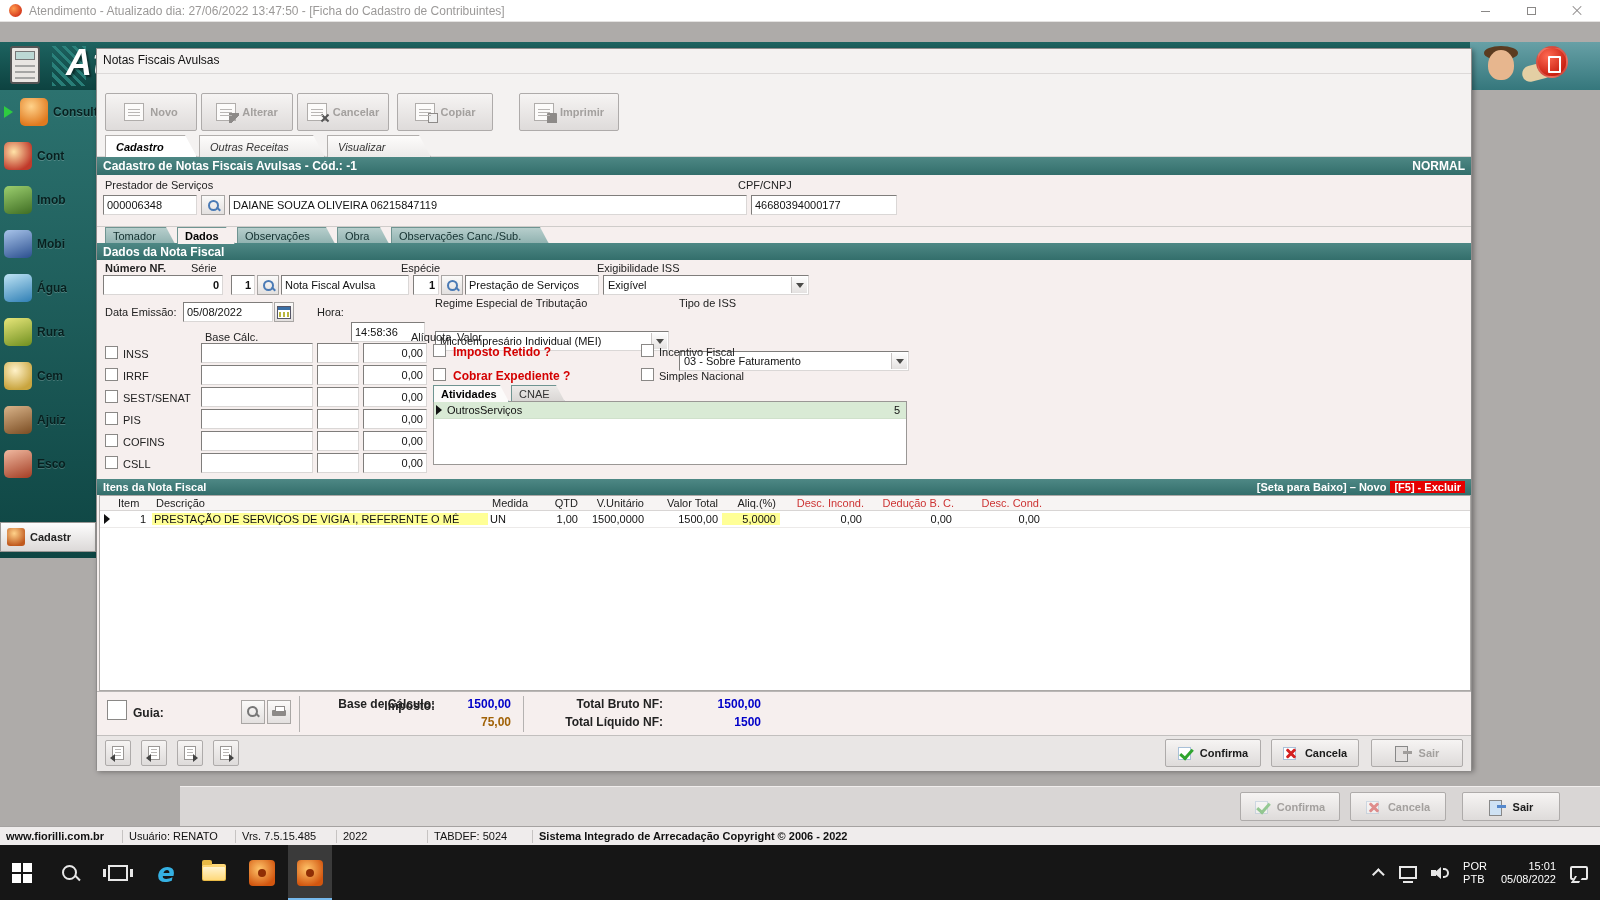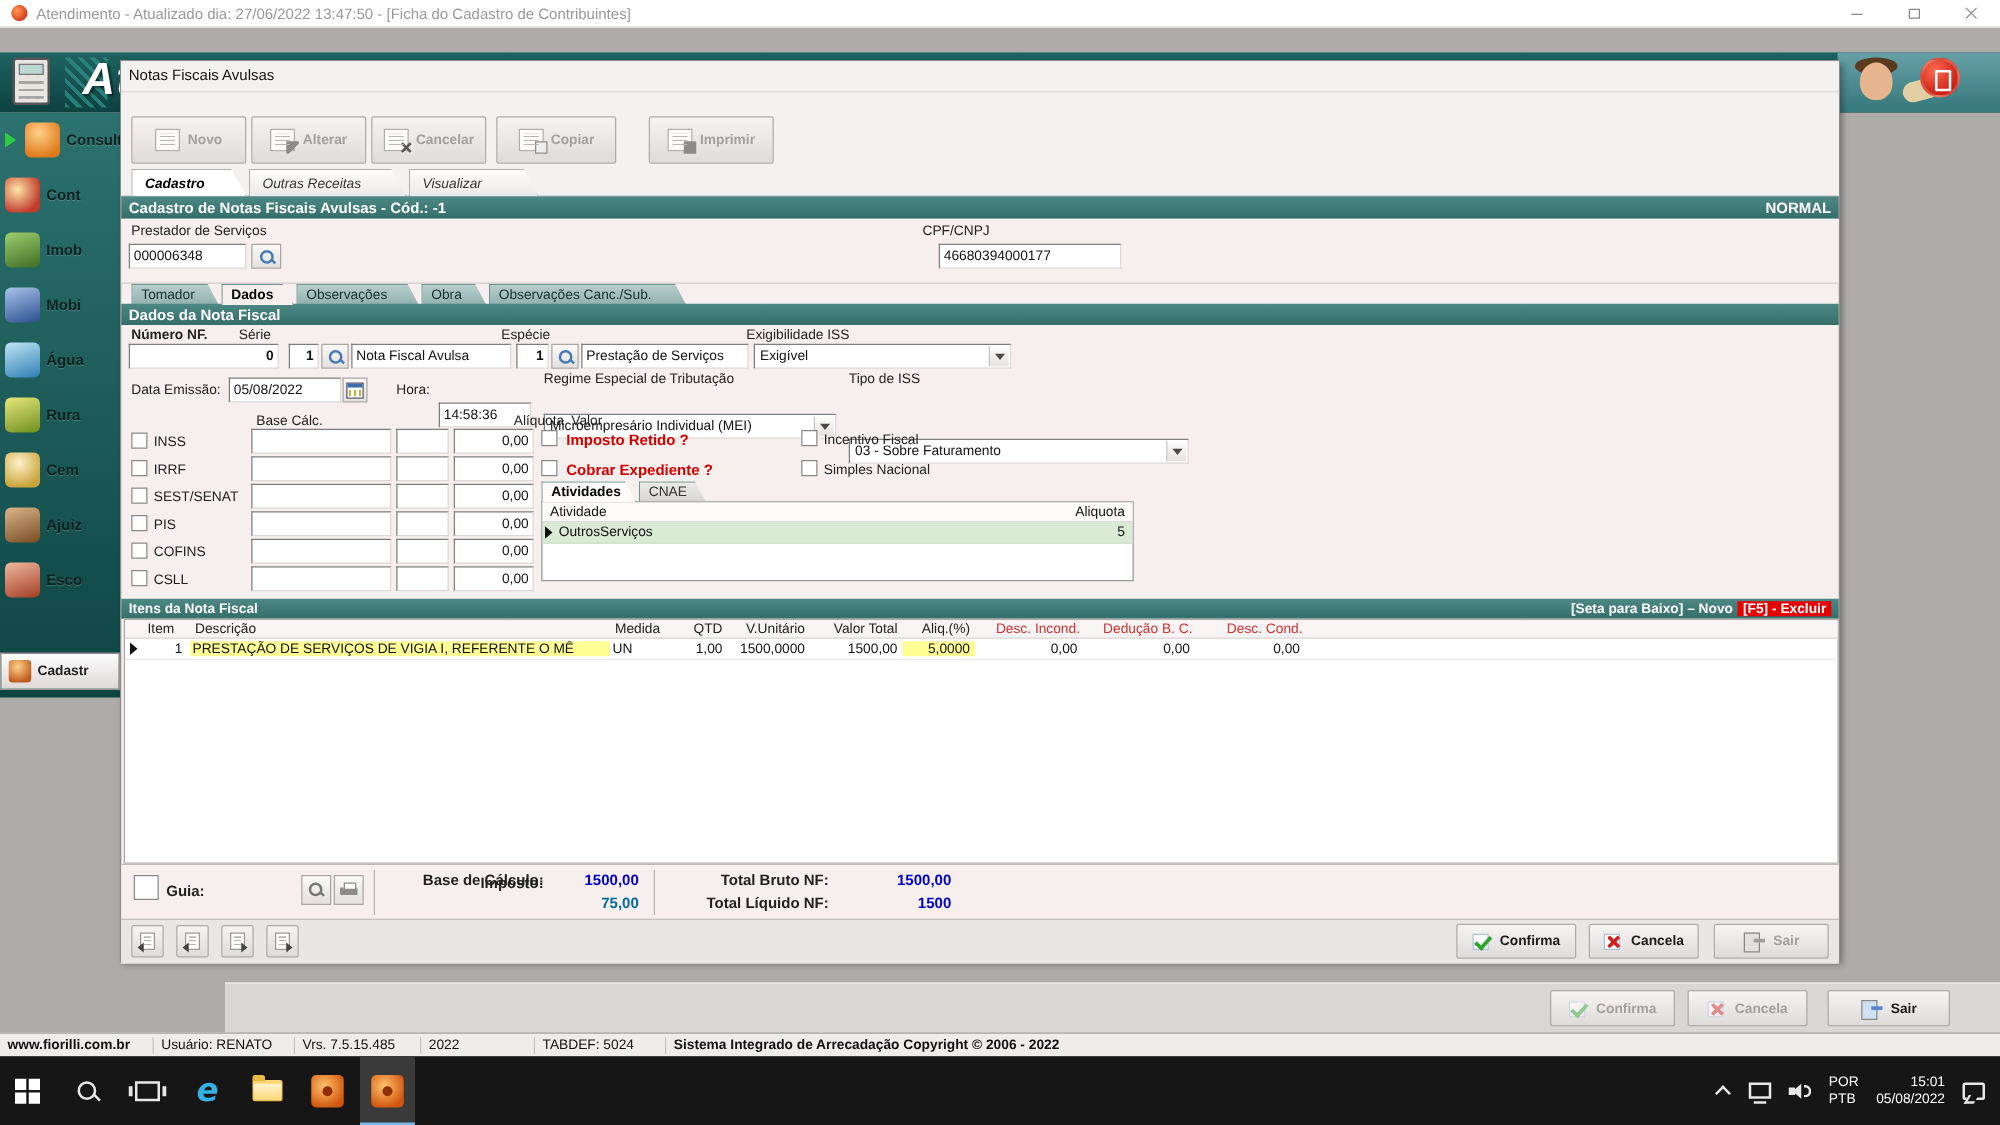--- a/index.html
+++ b/index.html
@@ -131,21 +131,21 @@
   .c.red { color:#cc3333; }
   .w-mk{width:14px;} .w-item{width:38px;} .w-desc{width:336px;} .w-med{width:50px;} .w-qtd{width:44px;}
   .w-vu{width:66px;} .w-vt{width:74px;} .w-al{width:58px;} .w-di{width:88px;} .w-ded{width:90px;} .w-dc{width:88px;}
   .ycell { background:#ffff96; }
   .desc-cell { white-space:nowrap; overflow:hidden; padding:0 2px; }
 
   .totals { position:absolute; left:0; top:642px; width:100%; height:44px; background:#f6efee; border-top:1px solid #b9b6b5; }
   .totals .guia-chk { position:absolute; left:10px; top:8px; width:20px; height:20px; background:#fff; border:1px solid #8a8886; }
   .tot-label { position:absolute; font-weight:bold; font-size:12px; color:#222; text-align:right; }
   .tot-val { position:absolute; font-weight:bold; font-size:12px; text-align:right; color:#0000c8; }
-  .tot-val.red { color:#0369a1; }
+  .tot-val.red { color:#a16207; }
   .ico-mag2 { position:relative; width:14px; height:14px; }
   .ico-mag2::before { content:""; position:absolute; left:1px; top:1px; width:7px; height:7px; border:2px solid #777; border-radius:50%; }
   .ico-mag2::after { content:""; position:absolute; left:9px; top:9px; width:5px; height:2px; background:#777; transform:rotate(45deg); }
   .ico-printer { position:relative; width:14px; height:12px; }
   .ico-printer::before { content:""; position:absolute; left:0; top:4px; width:14px; height:6px; background:#8d8a88; border-radius:1px; }
   .ico-printer::after { content:""; position:absolute; left:3px; top:0; width:8px; height:4px; background:#fff; border:1px solid #8d8a88; }
 
   .btnbar { position:absolute; left:0; top:686px; width:100%; height:36px; background:#e9e6e5; border-top:1px solid #c2bfbe; }
   .nav-btn { position:absolute; top:4px; width:26px; height:26px; }
   .nav-doc { width:12px; height:14px; background:#fff; border:1px solid #9a9795; position:relative; }
@@ -335,20 +335,21 @@
       <span class="status">NORMAL</span>
     </div>
 
     <div class="prestador"></div>
     <div class="flabel" style="left:8px; top:130px;">Prestador de Serviços</div>
     <div class="flabel" style="left:641px; top:130px;">CPF/CNPJ</div>
     <input class="inp abs" style="left: 6px; top: 146px; width: 94px; height: 20px;" readonly="" value="000006348">
     <div class="mini-btn abs" style="left:104px; top:146px; width:24px; height:20px;">
         <span class="icon-search"></span>
       </div>
+    <input class="inp abs" style="left: 132px; top: 146px; width: 518px; height: 20px;" readonly="" value="DAIANE SOUZA OLIVEIRA 06215847119">
     <input class="inp abs" style="left: 654px; top: 146px; width: 146px; height: 20px;" readonly="" value="46680394000177">
 
     <div class="inner-tab" style="left:8px; width:70px;">
         <span>Tomador</span>
       </div>
     <div class="inner-tab active" style="left:80px; width:58px;">
         <span>Dados</span>
       </div>
     <div class="inner-tab" style="left:140px; width:98px;">
         <span>Observações</span>
@@ -394,21 +395,21 @@
     <div class="flabel" style="left:220px; top:257px;">Hora:</div>
     <input class="inp abs" style="left: 254px; top: 253px; width: 74px; height: 20px; margin-top: 20px;" readonly="" value="14:58:36">
     <div class="flabel" style="left:338px; top:248px;">Regime Especial de Tributação</div>
     <div class="select abs" style="left:338px; top:262px; width:234px; height:20px;">
       <span class="val">Microempresário Individual (MEI)</span>
       <span class="sel-btn">
           <i class="arrow-down"></i>
         </span>
     </div>
     <div class="flabel" style="left:582px; top:248px;">Tipo de ISS</div>
-    <div class="select abs" style="left:582px; top:262px; width:272px; height:20px;">
+    <div class="select abs" style="left:582px; top:262px; width:230px; height:20px;">
       <span class="val">03 - Sobre Faturamento</span>
       <span class="sel-btn">
           <i class="arrow-down"></i>
         </span>
     </div>
 
     <div class="flabel" style="left:108px; top:282px;">Base Cálc.</div>
     <div class="flabel" style="left:314px; top:282px;">Alíquota</div>
     <div class="flabel" style="left:360px; top:282px;">Valor</div>
 
@@ -463,24 +464,20 @@
         </span>
     </div>
 
     <div class="inner-tab active" style="top:336px; left:336px; width:76px; background:#fcfbfa;">
         <span>Atividades</span>
       </div>
     <div class="inner-tab" style="top:336px; left:414px; width:54px; background:linear-gradient(180deg,#eceae8,#d8d5d3); color:#333;">
         <span>CNAE</span>
       </div>
     <div class="ativ-panel">
-      <div class="ativ-head">
-        <span>Atividade</span>
-        <span style="margin-left:auto;">Aliquota</span>
-      </div>
       <div class="ativ-row">
         <i class="tri-right"></i>
         <span>OutrosServiços</span>
         <span style="margin-left:auto;">5</span>
       </div>
     </div>
 
     <div class="itens-bar teal-bar">
       <span>Itens da Nota Fiscal</span>
       <span class="hint">[Seta para Baixo] – Novo</span>

